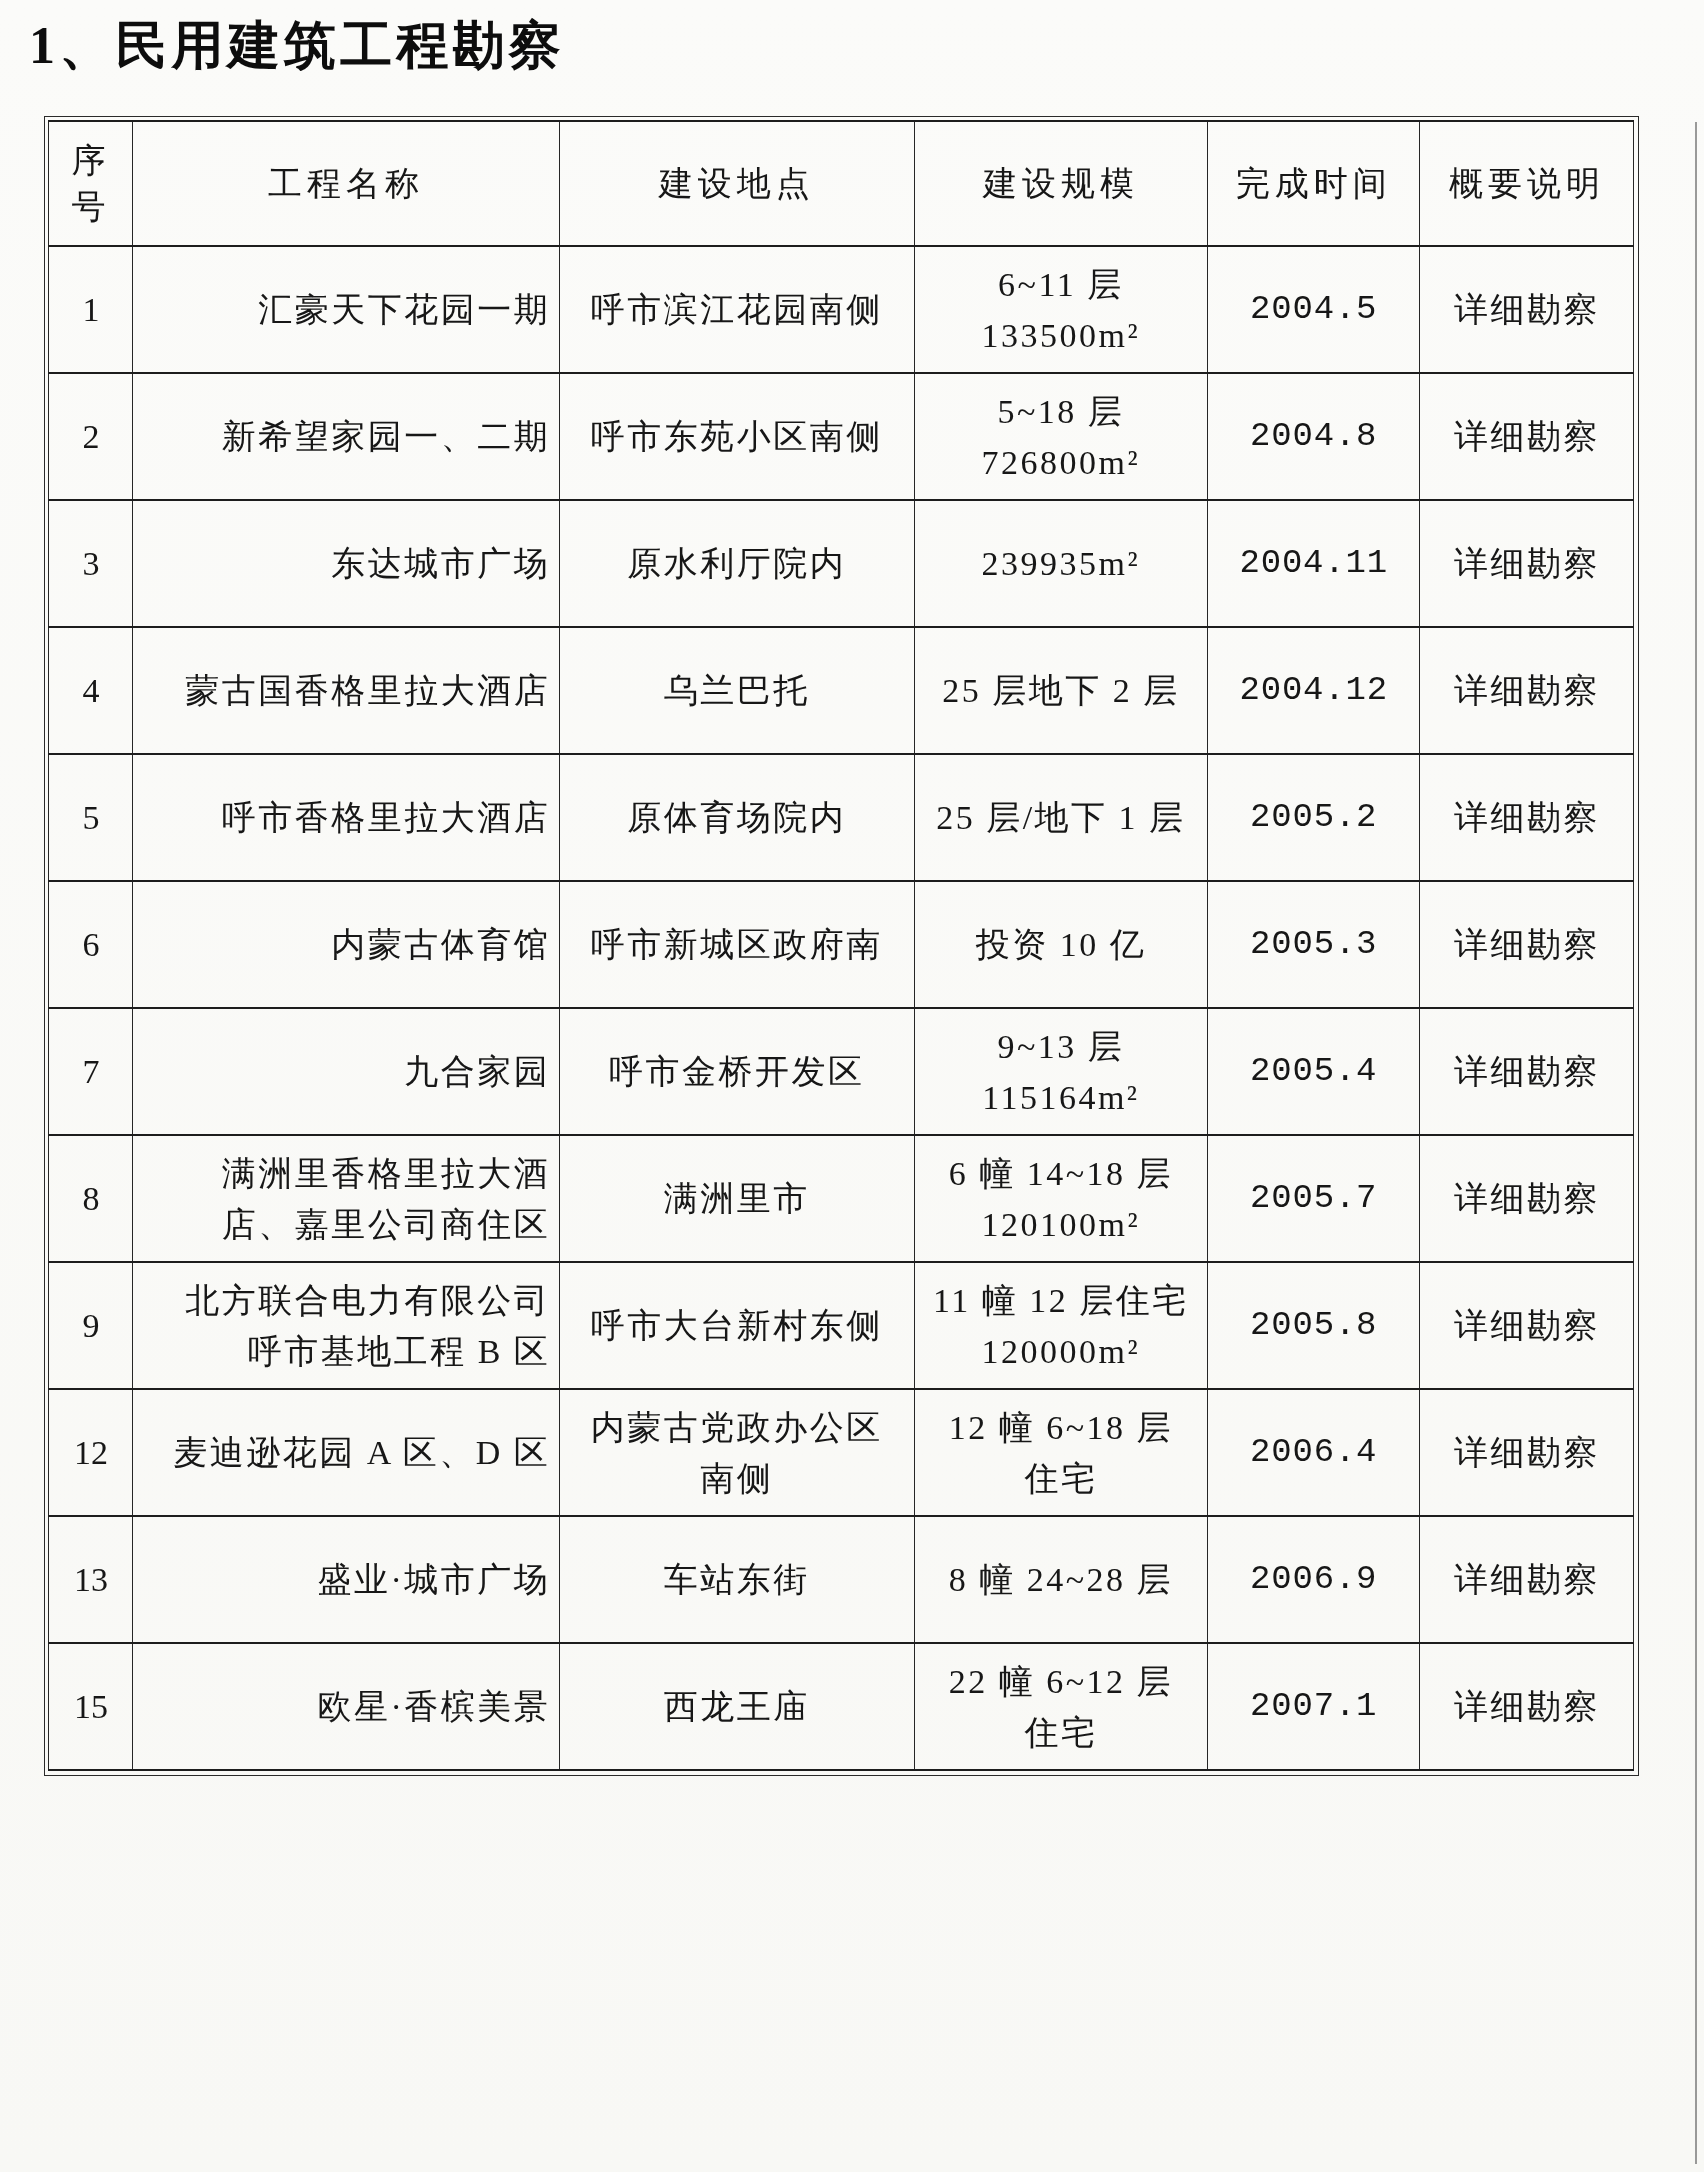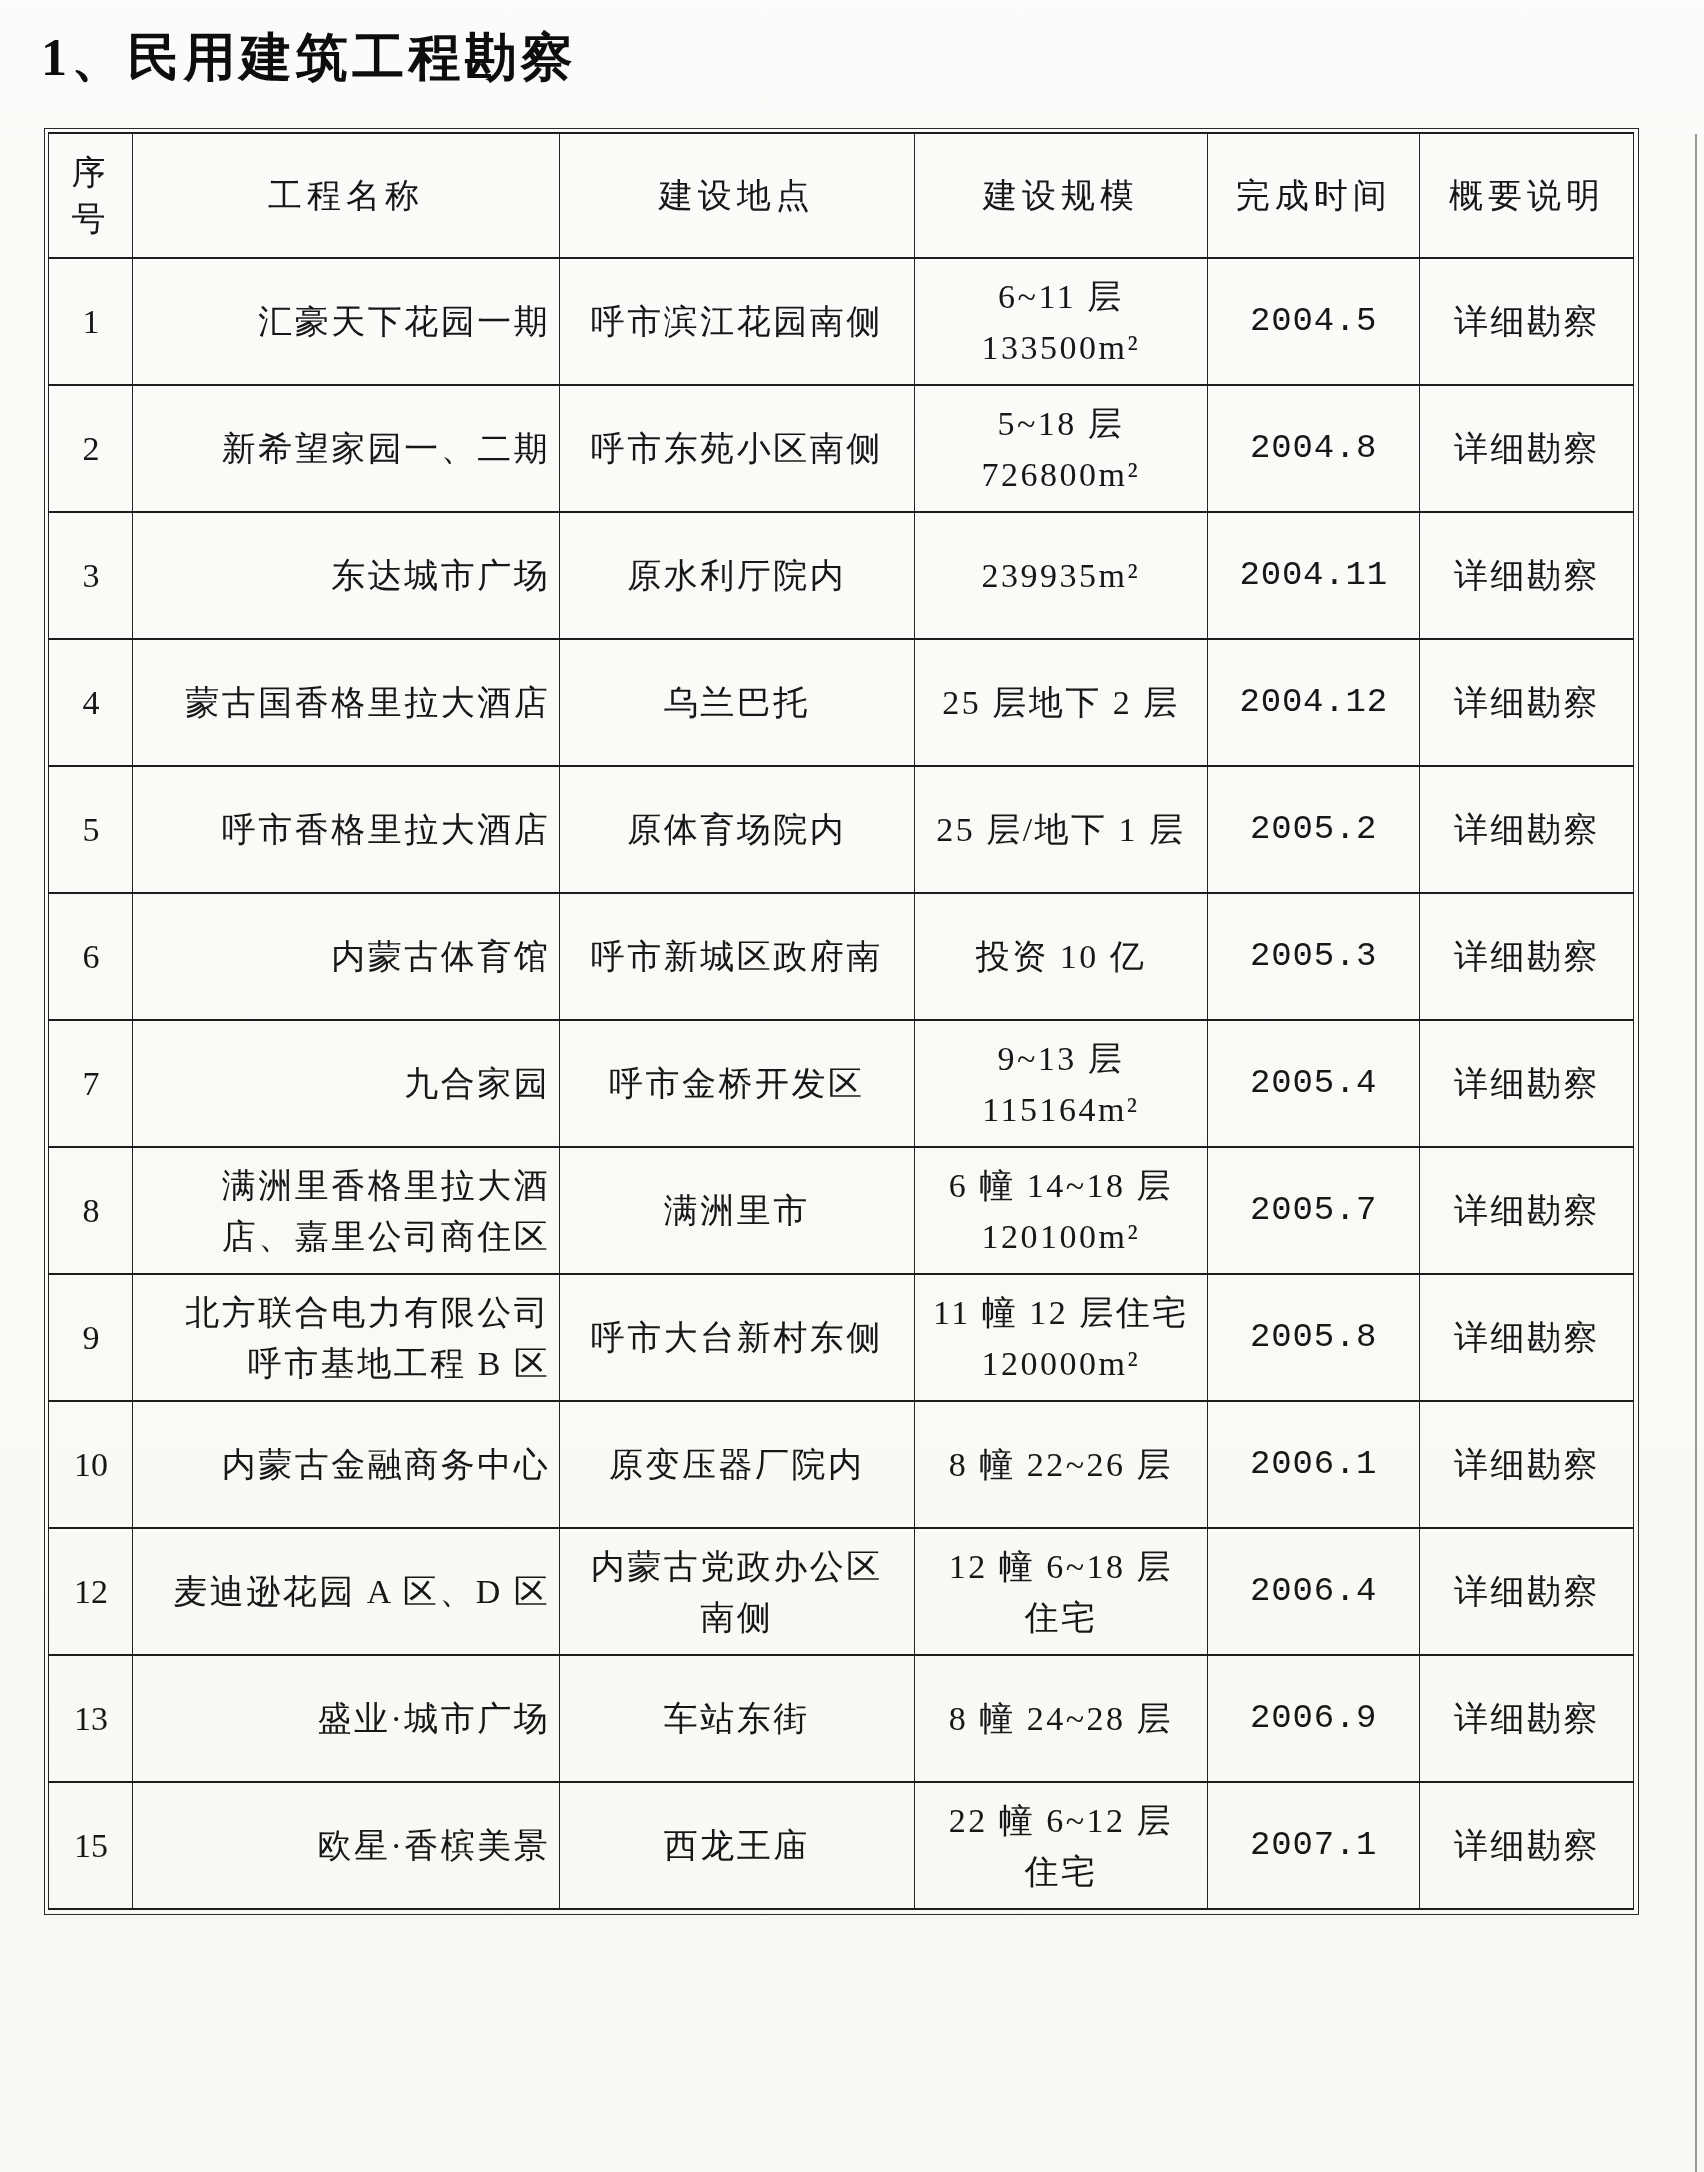--- a/index.html
+++ b/index.html
@@ -8,21 +8,21 @@
     background: linear-gradient(180deg, #fbfbf9 0%, #f8f8f5 100%);
     overflow: hidden;
   }
   .page {
     position: relative;
     width: 100%; height: 100%;
     font-family: "Liberation Serif", "DejaVu Serif", serif;
     color: #141414;
   }
   .title {
-    margin: 16px;
+    margin: 4px;
     padding: 6.7px 0 0 25px;
     font-size: 52px;
     font-weight: bold;
     letter-spacing: 4.2px;
     color: #0d0d0d;
   }
   
   .table-outer {
     position: absolute;
     left: 44px; top: 112px;
@@ -167,28 +167,20 @@
     <td class="c-no">9</td>
     <td class="c-name">北方联合电力有限公司
 呼市基地工程 B 区</td>
     <td class="c-loc">呼市大台新村东侧</td>
     <td class="c-scale">11 幢 12 层住宅
 120000m²</td>
     <td class="c-time">2005.8</td>
     <td class="c-sum">详细勘察</td>
   </tr>
           <tr>
-    <td class="c-no">10</td>
-    <td class="c-name">内蒙古金融商务中心</td>
-    <td class="c-loc">原变压器厂院内</td>
-    <td class="c-scale">8 幢 22~26 层</td>
-    <td class="c-time">2006.1</td>
-    <td class="c-sum">详细勘察</td>
-  </tr>
-          <tr>
     <td class="c-no">12</td>
     <td class="c-name">麦迪逊花园 A 区、D 区</td>
     <td class="c-loc">内蒙古党政办公区
 南侧</td>
     <td class="c-scale">12 幢 6~18 层
 住宅</td>
     <td class="c-time">2006.4</td>
     <td class="c-sum">详细勘察</td>
   </tr>
           <tr>

